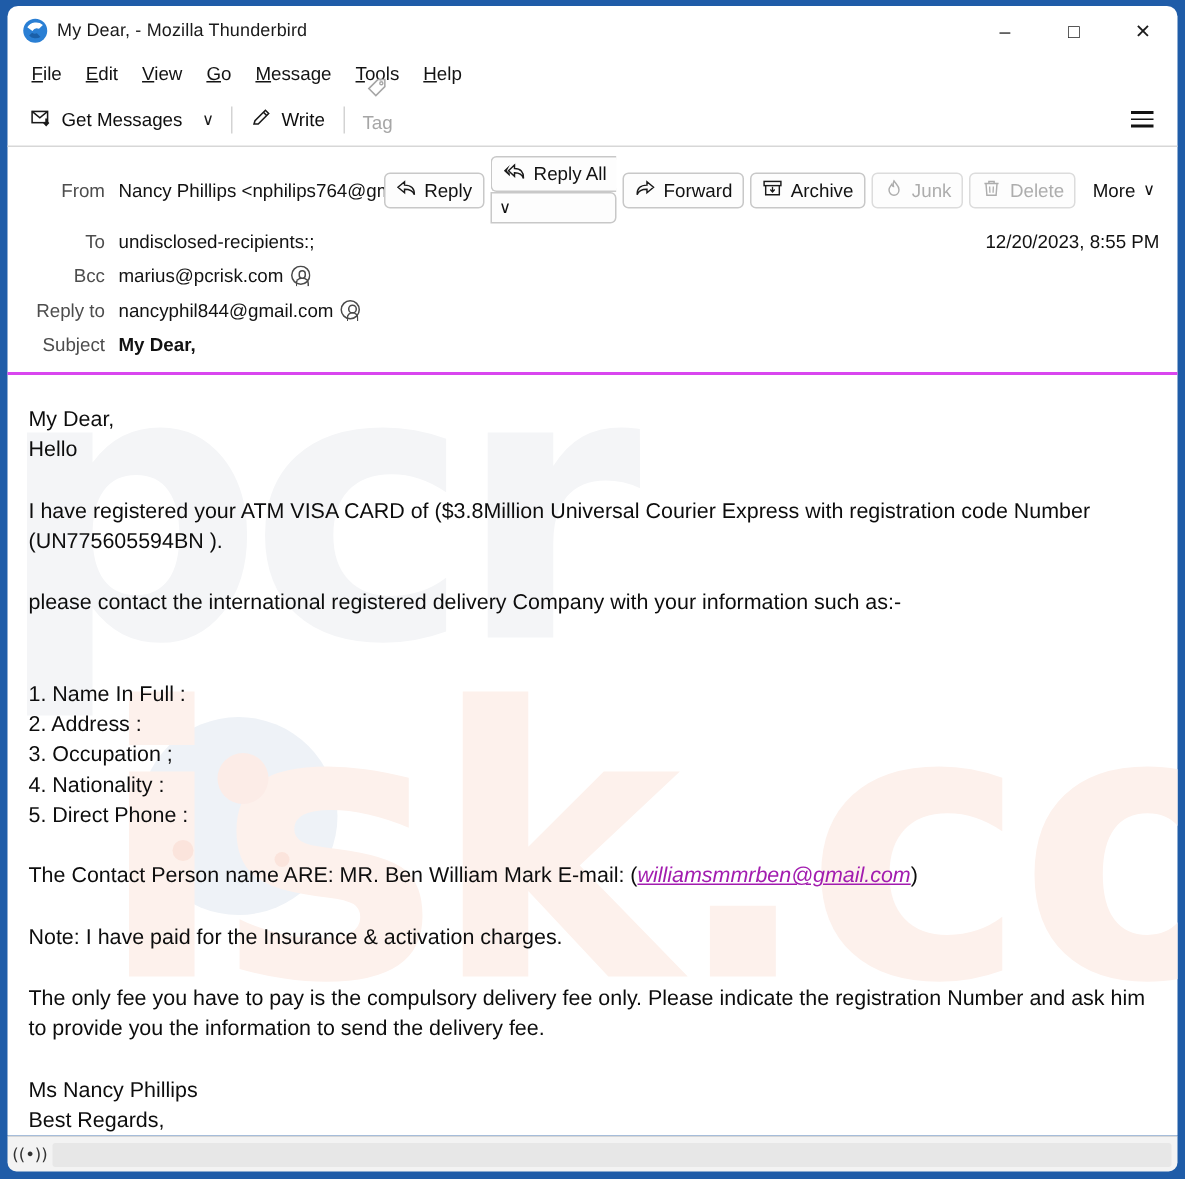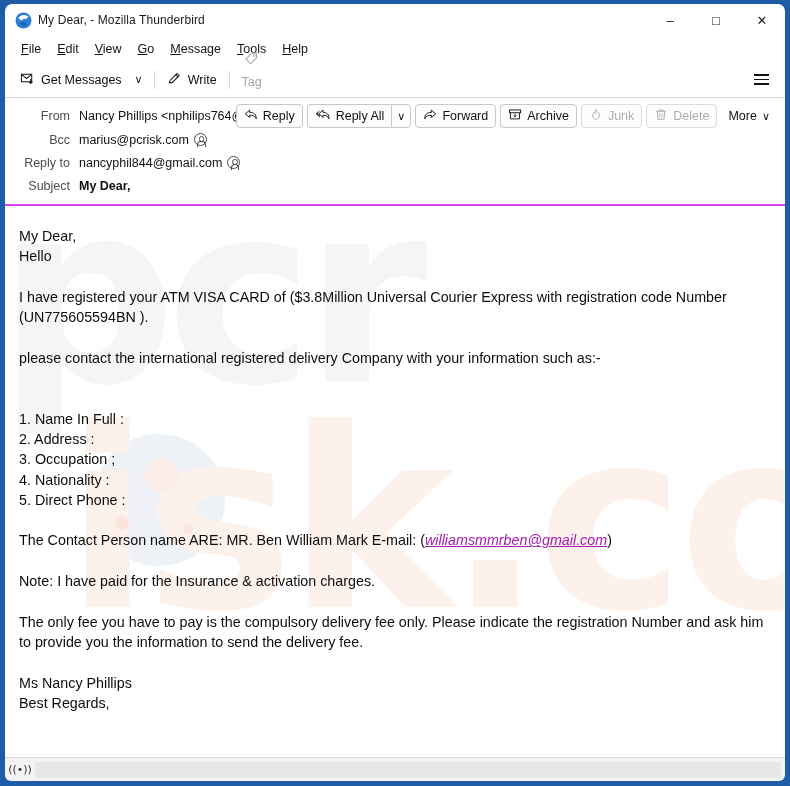--- a/index.html
+++ b/index.html
@@ -263,21 +263,21 @@
       </div>
       <div class="hdr-actions">
         <div class="abtn">
           <span>
             <svg width="14" height="13" viewBox="0 0 16 14">
               <path d="M6.5 2 L1.5 6.2 L6.5 10.4 L6.5 7.8 C10.5 7.8 13 9.2 14 12 C14.2 7 11.5 4.6 6.5 4.6 Z" fill="none" stroke="#1a1a1a" stroke-width="1.1"></path>
             </svg>
           </span>
           <span>Reply</span>
         </div>
-        <div style="display:flex;">
+        <div style="display:flex;flex-direction:column;">
           <div class="abtn split-left">
             <span>
               <svg width="16" height="13" viewBox="0 0 18 14">
                 <path d="M5.5 2 L1 6.2 L5.5 10.4 L5.5 8.4 L3.2 6.2 Z" fill="#1a1a1a"></path>
                 <path d="M9 2 L4.5 6.2 L9 10.4 L9 7.8 C12.5 7.8 14.8 9.2 15.7 12 C15.9 7 13.5 4.6 9 4.6 Z" fill="none" stroke="#1a1a1a" stroke-width="1.1"></path>
               </svg>
             </span>
             <span>Reply All</span>
           </div>
           <div class="abtn split-right">
@@ -321,20 +321,27 @@
           </span>
           <span>Delete</span>
         </div>
         <div class="abtn flat">
           <span>More</span>
           <span style="font-size:11px;">∨</span>
         </div>
       </div>
     </div>
 
+    <div class="hrow">
+      <div class="hlabel">To</div>
+      <div class="hvalue">
+        <span>undisclosed-recipients:;</span>
+      </div>
+      <div class="datecell">12/20/2023, 8:55 PM</div>
+    </div>
 
     <div class="hrow">
       <div class="hlabel">Bcc</div>
       <div class="hvalue">
         <span>marius@pcrisk.com</span>
         <span class="contact-ico"></span>
       </div>
     </div>
 
     <div class="hrow">

